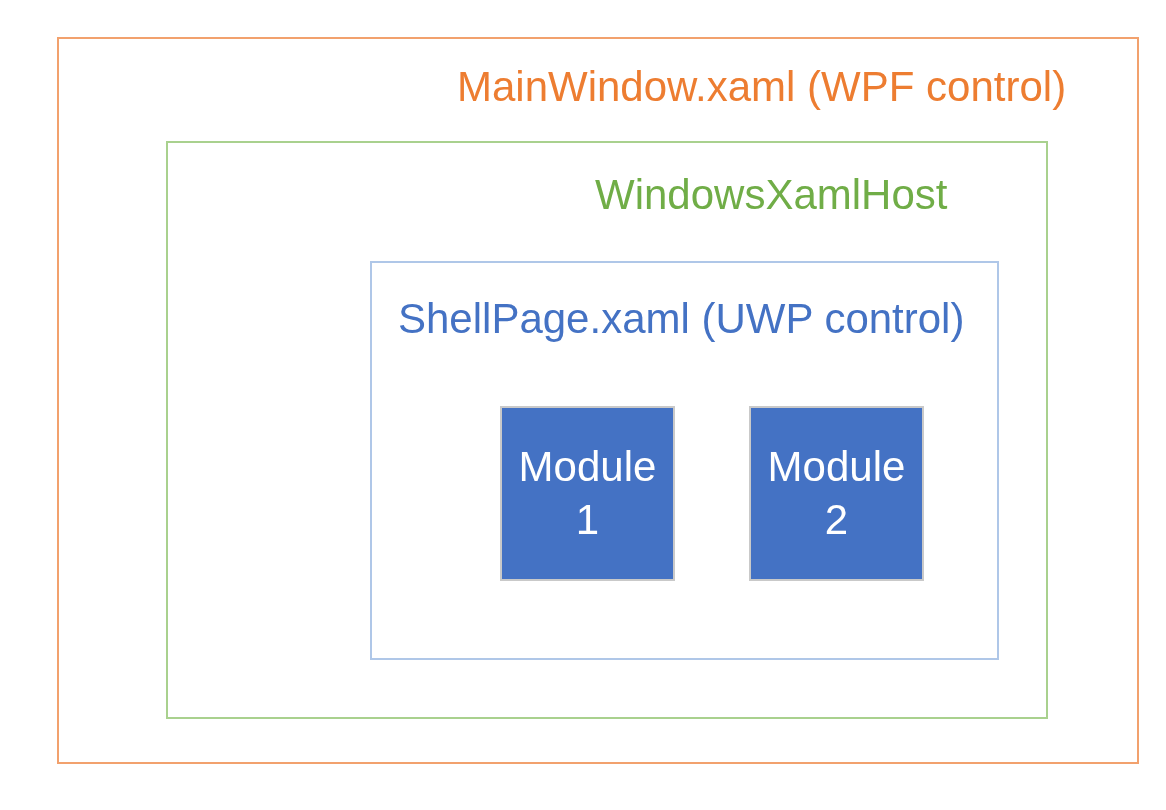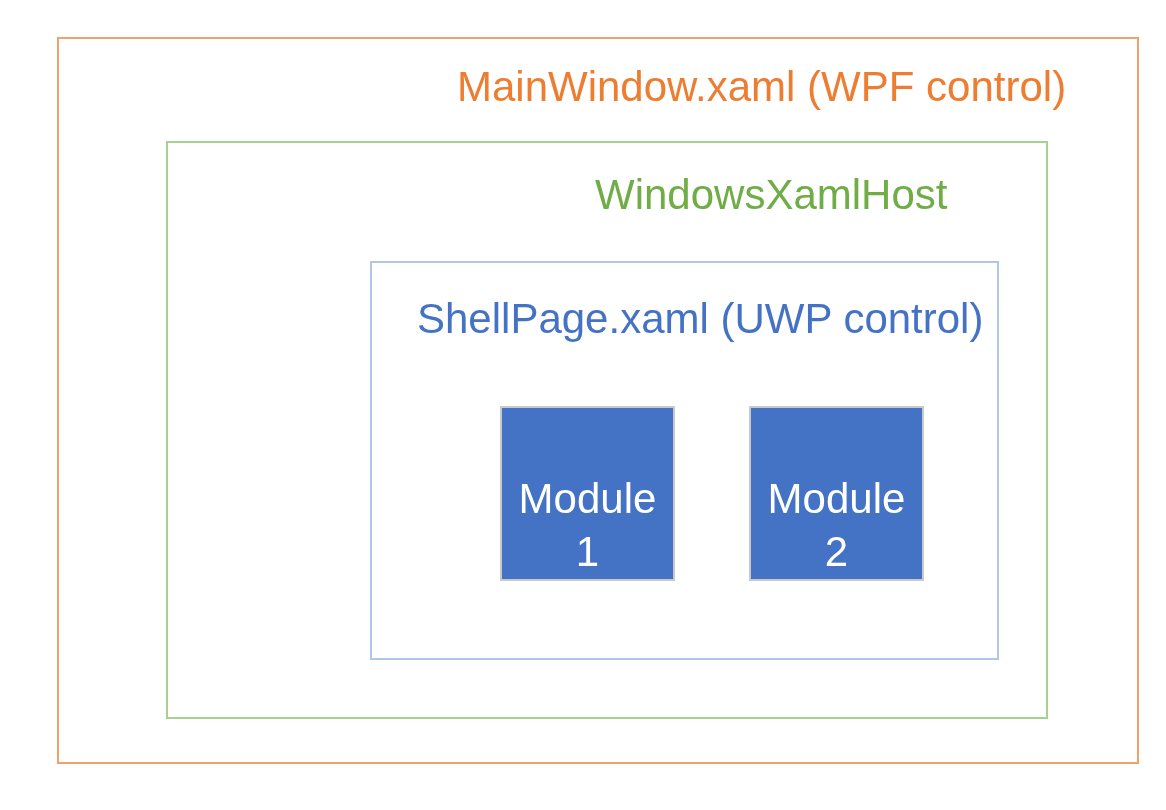--- a/index.html
+++ b/index.html
@@ -56,37 +56,36 @@
   }
   .host-label {
     left: 595px;
     top: 172px;
     color: #70ad47;
   }
   .shell-label {
     left: 398px;
     top: 296px;
     color: #4472c4;
-    margin-left: 19px;
   }
   .module {
     position: absolute;
     box-sizing: border-box;
     width: 175px;
     height: 175px;
     top: 406px;
     background: #4472c4;
     border: 2px solid #c9c9c9;
     color: #ffffff;
     font-size: 42px;
     line-height: 1.26;
     display: flex;
     flex-direction: column;
     align-items: center;
-    justify-content: flex-end;
+    justify-content: center;
     text-align: center;
   }
   .module-1 { left: 500px; }
   .module-2 { left: 749px; }
   .module span { display: block; }
 </style>
 </head>
 <body>
 
 <div class="canvas">

